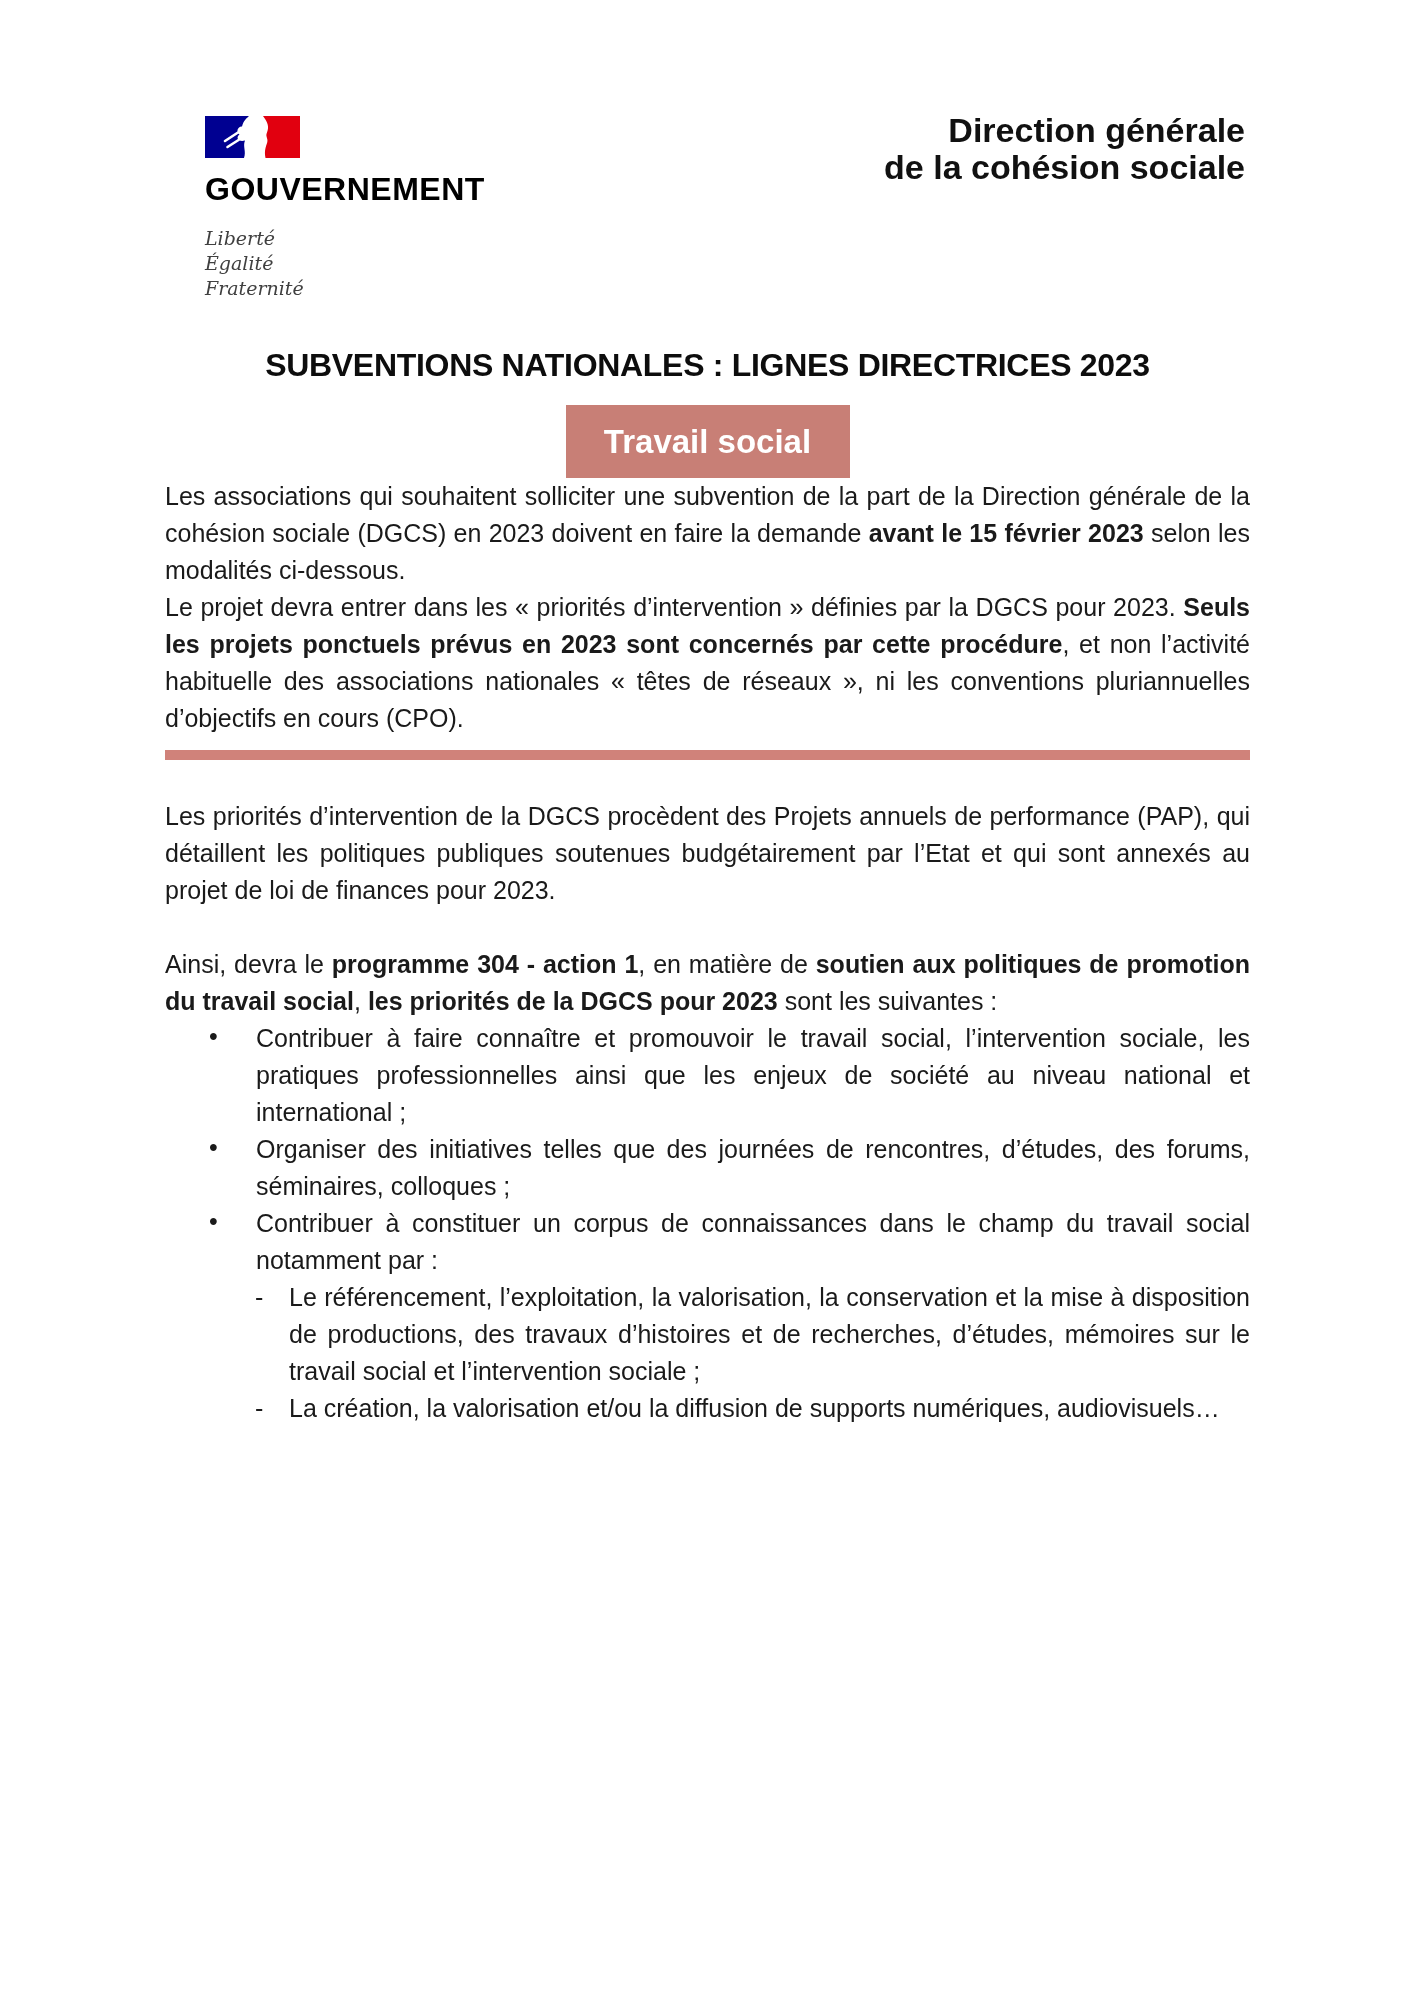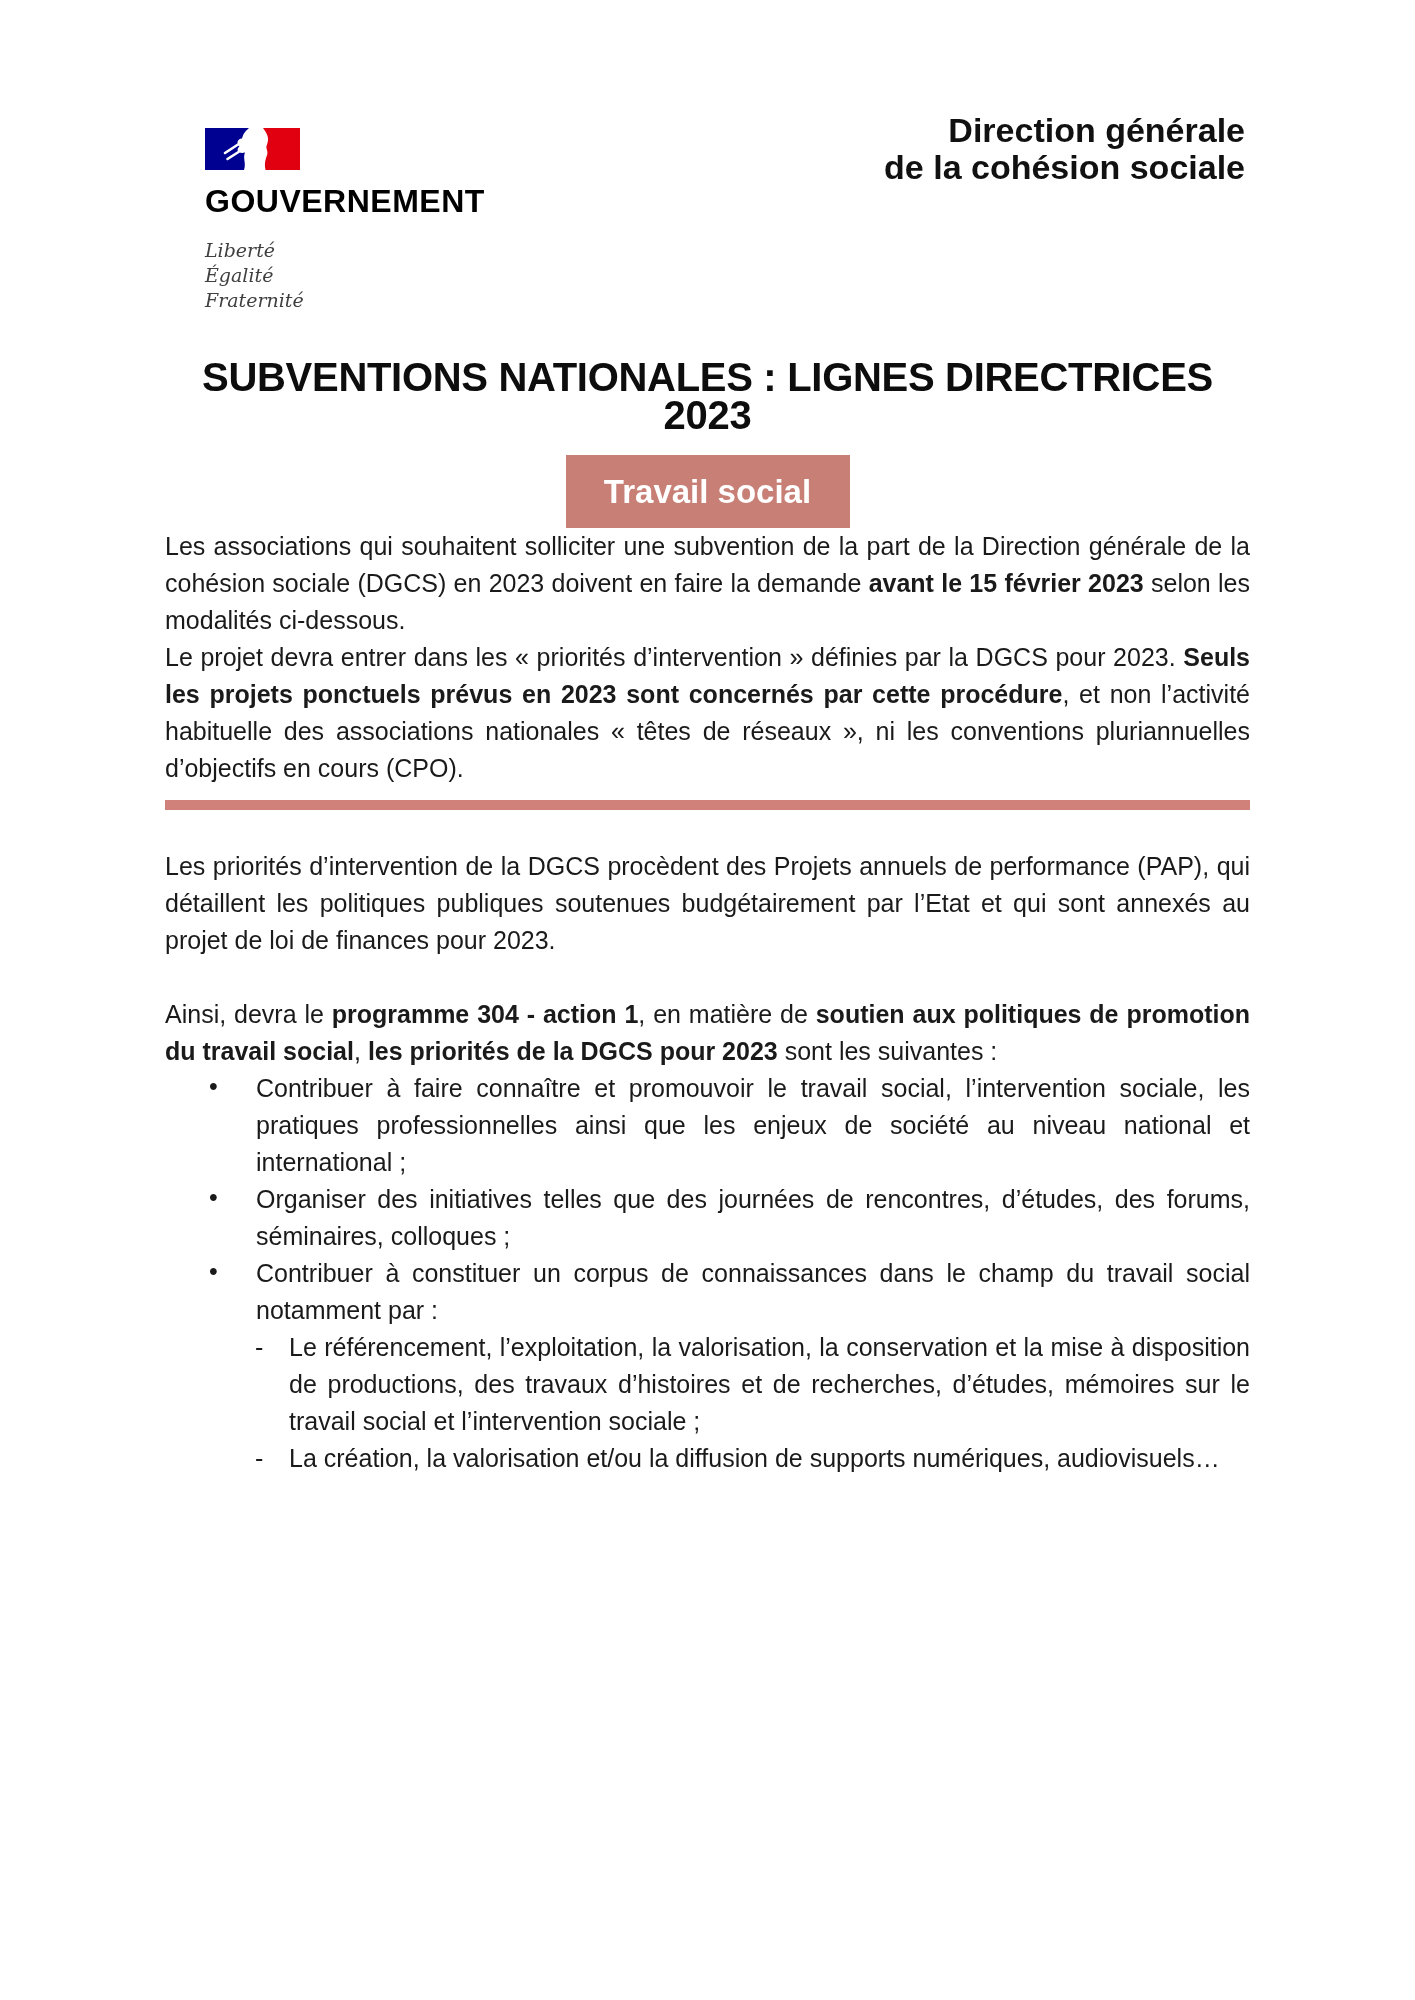--- a/index.html
+++ b/index.html
@@ -6,21 +6,21 @@
   .page {
     position: relative;
     width: 1415px;
     height: 2000px;
     background: #ffffff;
     font-family: "Liberation Sans", sans-serif;
     color: #1a1a1a;
     overflow: hidden;
   }
   
-  .gov-block { position: absolute; left: 205px; top: 128px; }
+  .gov-block { position: absolute; left: 205px; top: 116px; }
   .flag-icon { display: block; width: 95px; height: 42px; }
   .brand {
     margin-top: 13px;
     font-size: 32px;
     font-weight: bold;
     letter-spacing: 0.5px;
     color: #000000;
     white-space: nowrap;
   }
   .motto {
@@ -37,23 +37,23 @@
     right: 170px;
     text-align: right;
     font-size: 34px;
     font-weight: bold;
     line-height: 37px;
     color: #111111;
   }
   
   .doc { position: absolute; left: 165px; right: 165px; top: 346px; }
   .title {
-    margin: 12px;
+    margin: 0;
     text-align: center;
-    font-size: 40px;
+    font-size: 32px;
     line-height: 38px;
     font-weight: bold;
     letter-spacing: -0.3px;
     color: #0d0d0d;
   }
   .banner {
     width: 284px;
     height: 73px;
     margin: 21px auto 0 auto;
     background: #c87f76;

